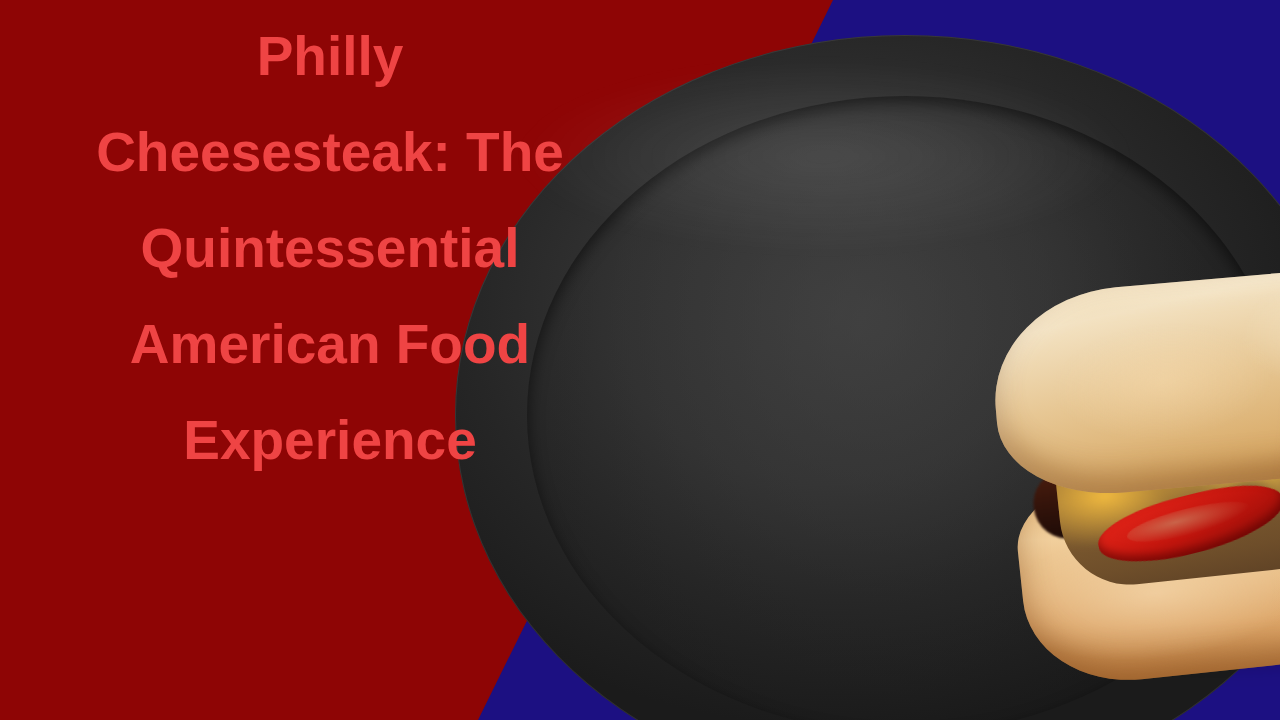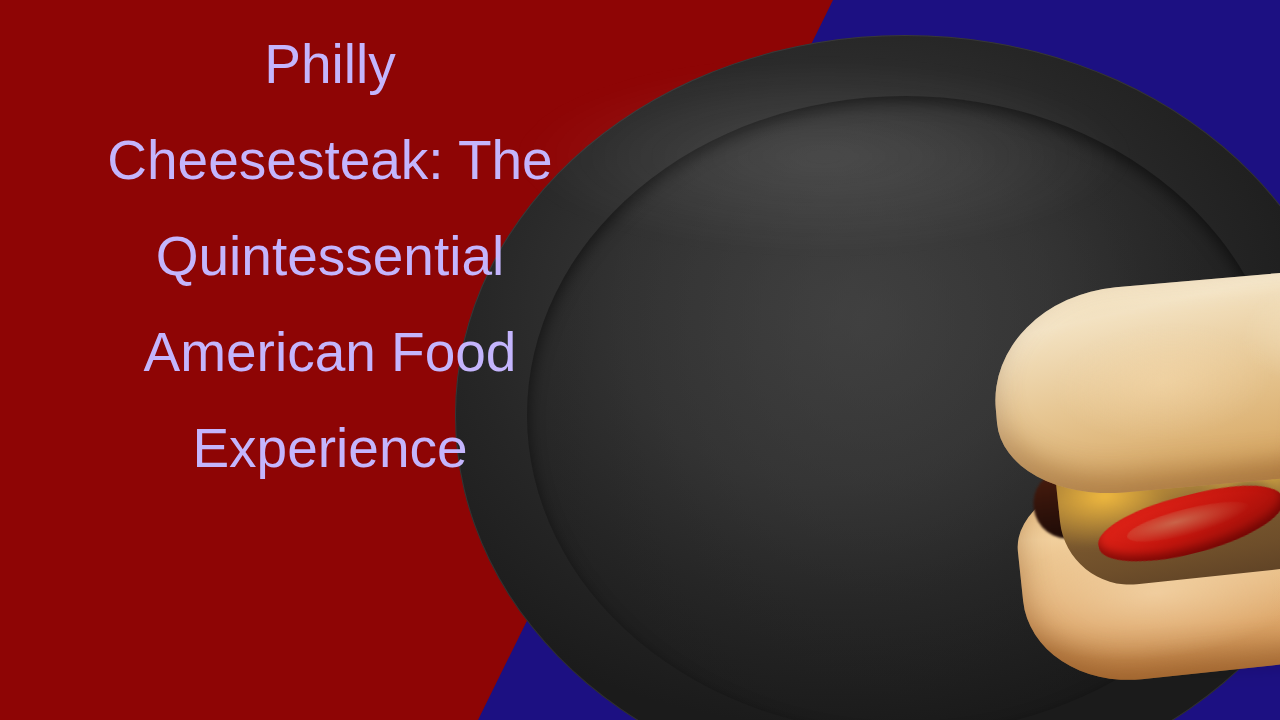--- a/index.html
+++ b/index.html
@@ -246,27 +246,27 @@
     background:
       linear-gradient(100deg, rgba(150,90,40,0) 38%, rgba(150,90,40,.22) 46%, rgba(150,90,40,0) 53%),
       linear-gradient(96deg, rgba(140,84,36,0) 60%, rgba(140,84,36,.18) 67%, rgba(140,84,36,0) 73%);
     filter: blur(1.4px);
   }
 
   
   .title {
     position: absolute;
     left: 0;
-    top: 16px;
+    top: 8px;
     width: 660px;
     text-align: center;
-    color: #c4b5fd;
+    color: #ef4444;
     font-size: 55px;
     line-height: 96px;
-    font-weight: 400;
+    font-weight: 700;
     letter-spacing: 0px;
     white-space: pre-line;
     z-index: 5;
   }
 </style>
 </head>
 <body>
 
 <div id="slide">
 

